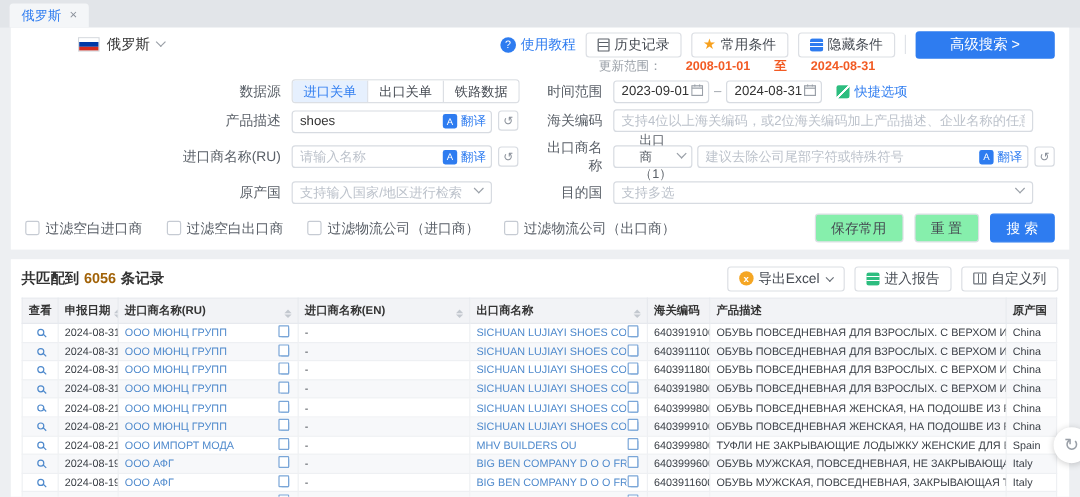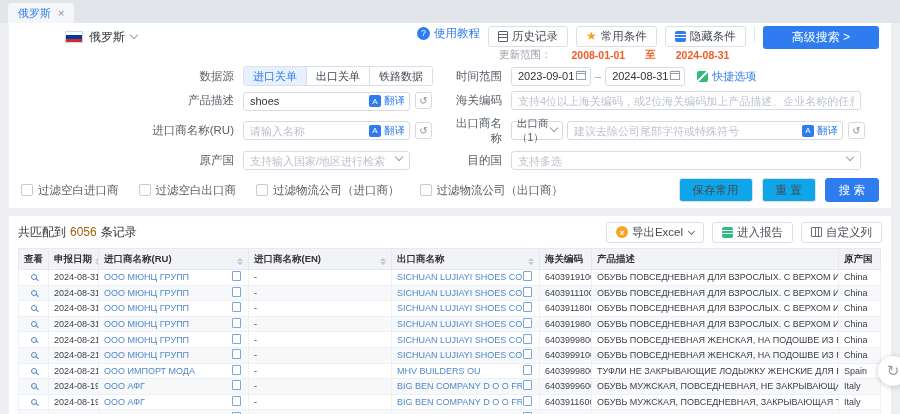--- a/index.html
+++ b/index.html
@@ -15,21 +15,21 @@
   .search-card{padding:3px 12px 6px}
   .results-card{margin-top:8px;padding:4px 9px 0;height:236px}
   
   .country-row{display:flex;align-items:center;justify-content:space-between;height:22px}
   .country-left{display:flex;align-items:center;gap:6px;margin-left:44px}
   .flag{width:18px;height:12px;border:1px solid #d4d8dd;display:flex;flex-direction:column}
   .flag i{flex:1}.flag i:nth-child(1){background:#fff}.flag i:nth-child(2){background:#0039a6}.flag i:nth-child(3){background:#d52b1e}
   .country-name{font-size:12px;color:#333}
   .chev{width:6px;height:6px;border-right:1.2px solid #9aa0a8;border-bottom:1.2px solid #9aa0a8;
     transform:rotate(45deg);display:inline-block;margin-top:-4px}
-  .header-actions{display:flex;align-items:flex-start;gap:8px}
+  .header-actions{display:flex;align-items:center;gap:8px}
   .link-btn{display:inline-flex;align-items:center;gap:4px;color:#2e7cf0;font-size:11.5px;cursor:pointer}
   .qicon{width:13px;height:13px;border-radius:50%;background:#2e7cf0;color:#fff;font-size:9px;
     display:inline-flex;align-items:center;justify-content:center}
   .qicon::before{content:"?"}
   .hbtn{height:21px;border:1px solid #dcdfe4;border-radius:3px;background:#fff;display:inline-flex;
     align-items:center;gap:4px;padding:0 9px;font-size:11.5px;color:#454a52;cursor:pointer;white-space:nowrap}
   .ic-doc{width:10px;height:11px;border:1px solid #5a6068;border-radius:1px;
     background:linear-gradient(#fff 2px,#5a6068 2px,#5a6068 3px,#fff 3px,#fff 5px,#5a6068 5px,#5a6068 6px,#fff 6px)}
   .ic-star{color:#f7a01d;font-size:12px;line-height:1}
   .ic-blue{width:11px;height:11px;background:#2e7cf0;border-radius:2px;
@@ -66,34 +66,34 @@
   .dtab.active{background:#e6f0fe;color:#2e7cf0}
   .datewrap{position:relative}
   .cal{position:absolute;right:5px;top:4px;width:10px;height:10px}
   .datesep{color:#9aa0a8;font-size:11px;margin:0 4px}
   .quick{display:inline-flex;align-items:center;gap:4px;margin-left:12px;cursor:pointer}
   .ic-green{width:11px;height:11px;background:#2dbd7f;border-radius:2px;
     background-image:linear-gradient(135deg,#2dbd7f 45%,#fff 45%,#fff 55%,#2dbd7f 55%)}
   .quick-txt{color:#2e7cf0;font-size:11px}
   .selwrap{position:relative}
   .selwrap .chev{position:absolute;right:8px;top:7px}
-  .sel-sm{width:52px;height:19px;border:1px solid #d7dbe1;border-radius:3px;font-size:10.5px;color:#5a6068;
-    display:inline-flex;align-items:center;padding:0 5px;position:relative;flex:none}
+  .sel-sm{width:66px;height:19px;border:1px solid #d7dbe1;border-radius:3px;font-size:10.5px;color:#5a6068;
+    display:inline-flex;align-items:center;padding:0 21px;position:relative;flex:none}
   .sel-sm .chev{position:absolute;right:5px;top:7px}
   
   .filters{display:flex;align-items:center;gap:20px;margin-top:8px}
   .filter{display:inline-flex;align-items:center;gap:5px;font-size:11.5px;color:#5a6068;cursor:pointer}
   .cb{width:12px;height:12px;border:1px solid #c6cbd3;border-radius:2px;background:#fff;flex:none}
   .form-buttons{margin-left:auto;display:flex;gap:9px}
-  .btn{height:24px;padding:0 13px;border:1px solid #dcdfe4;border-radius:3px;background:#0ea5e9;
+  .btn{height:24px;padding:0 13px;border:1px solid #dcdfe4;border-radius:3px;background:#86efac;
     font-size:11.5px;color:#454a52;cursor:pointer;white-space:nowrap}
   .btn-primary{background:#2e7cf0;border-color:#2e7cf0;color:#fff}
   
   .results-head{display:flex;align-items:center;height:24px}
-  .summary{display:flex;align-items:center;gap:4px;font-size:12px;font-weight:normal;color:#333}
+  .summary{display:flex;align-items:center;gap:4px;font-size:12px;font-weight:bold;color:#333}
   .count{color:#a16207}
   .actions{margin-left:auto;display:flex;gap:8px}
   .ic-rep{width:11px;height:11px;background:#2dbd7f;border-radius:2px;
     background-image:linear-gradient(#2dbd7f 3px,#fff 3px,#fff 4px,#2dbd7f 4px,#2dbd7f 6px,#fff 6px,#fff 7px,#2dbd7f 7px)}
   .ic-xls{width:12px;height:12px;background:#f5a623;border-radius:50%;color:#fff;font-size:8px;font-weight:bold;
     display:inline-flex;align-items:center;justify-content:center}
   .ic-xls::before{content:"x"}
   .ic-cols{width:11px;height:10px;border:1px solid #6a7078;border-radius:1px;
     background:linear-gradient(90deg,#fff 3px,#6a7078 3px,#6a7078 4px,#fff 4px,#fff 6px,#6a7078 6px,#6a7078 7px,#fff 7px)}
   .chev-s{width:5px;height:5px;border-right:1px solid #6a7078;border-bottom:1px solid #6a7078;

